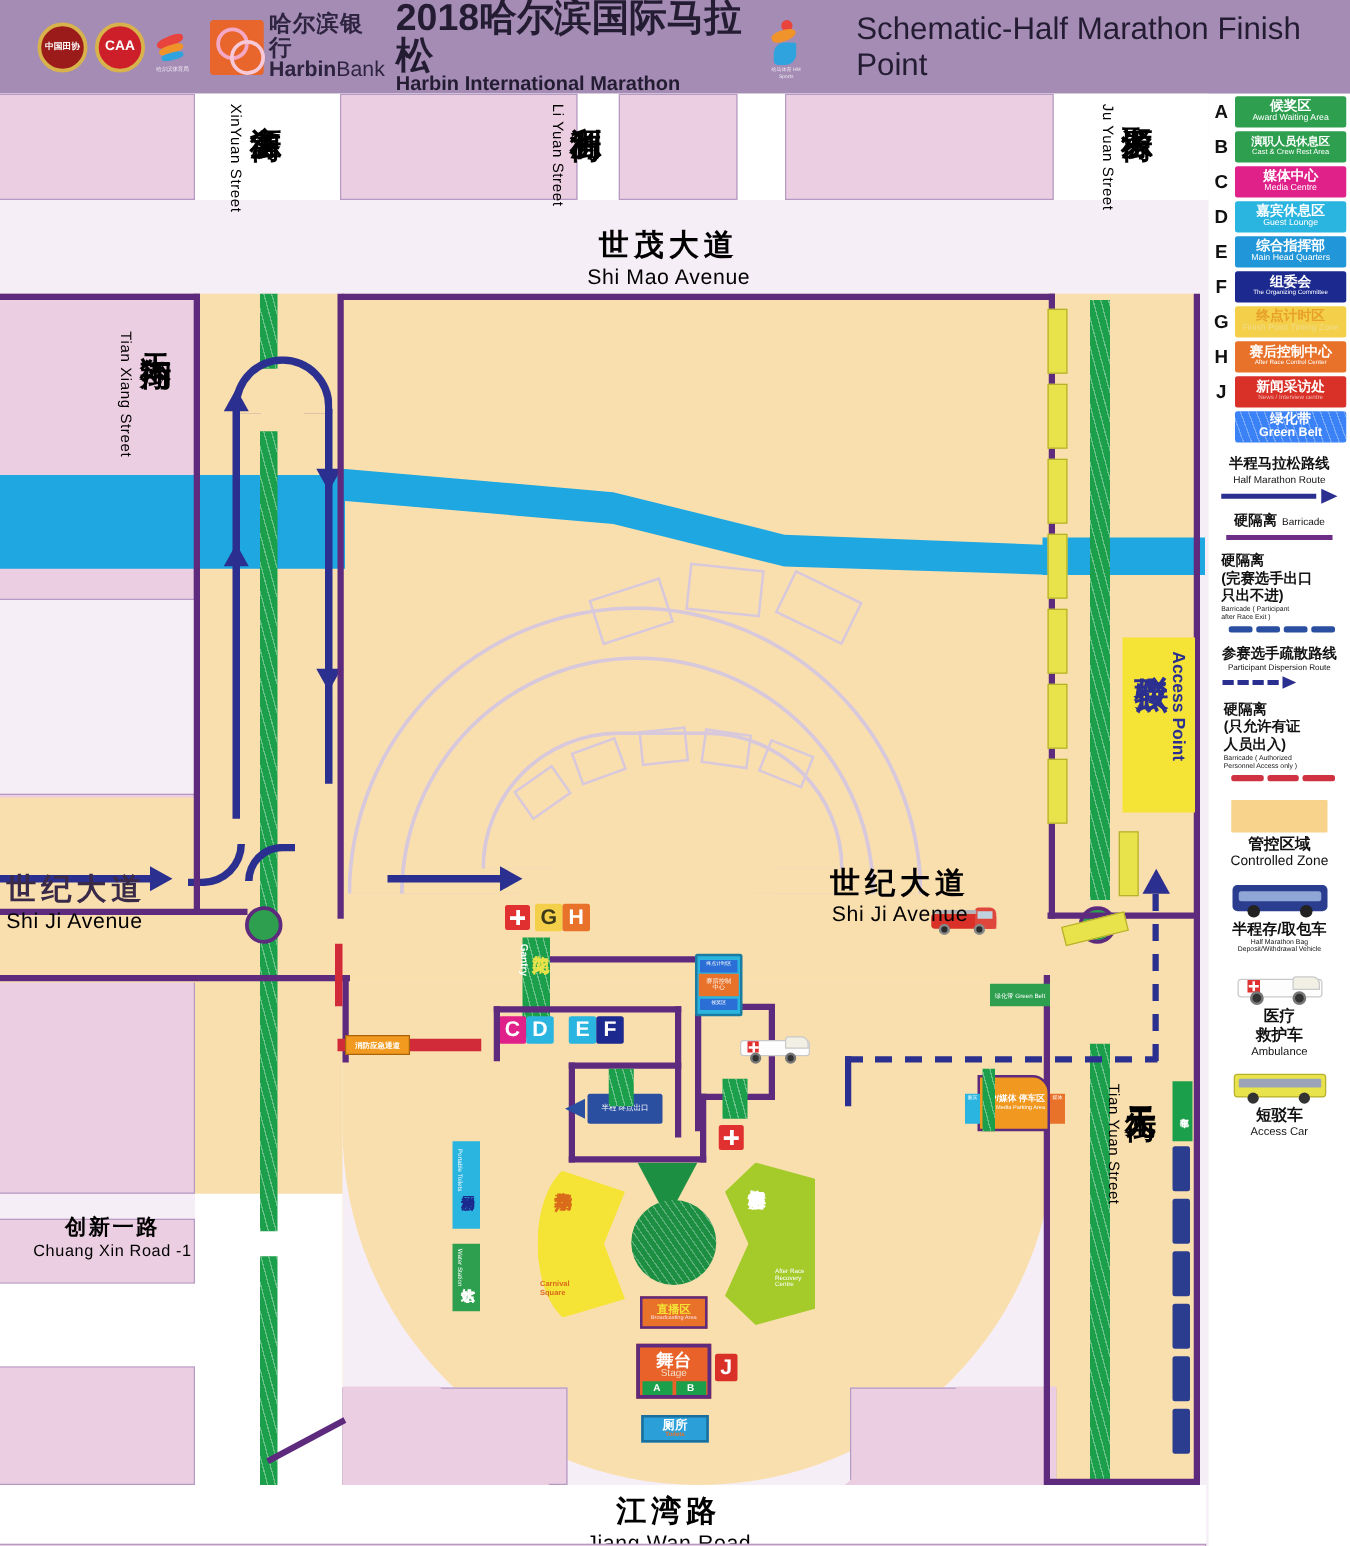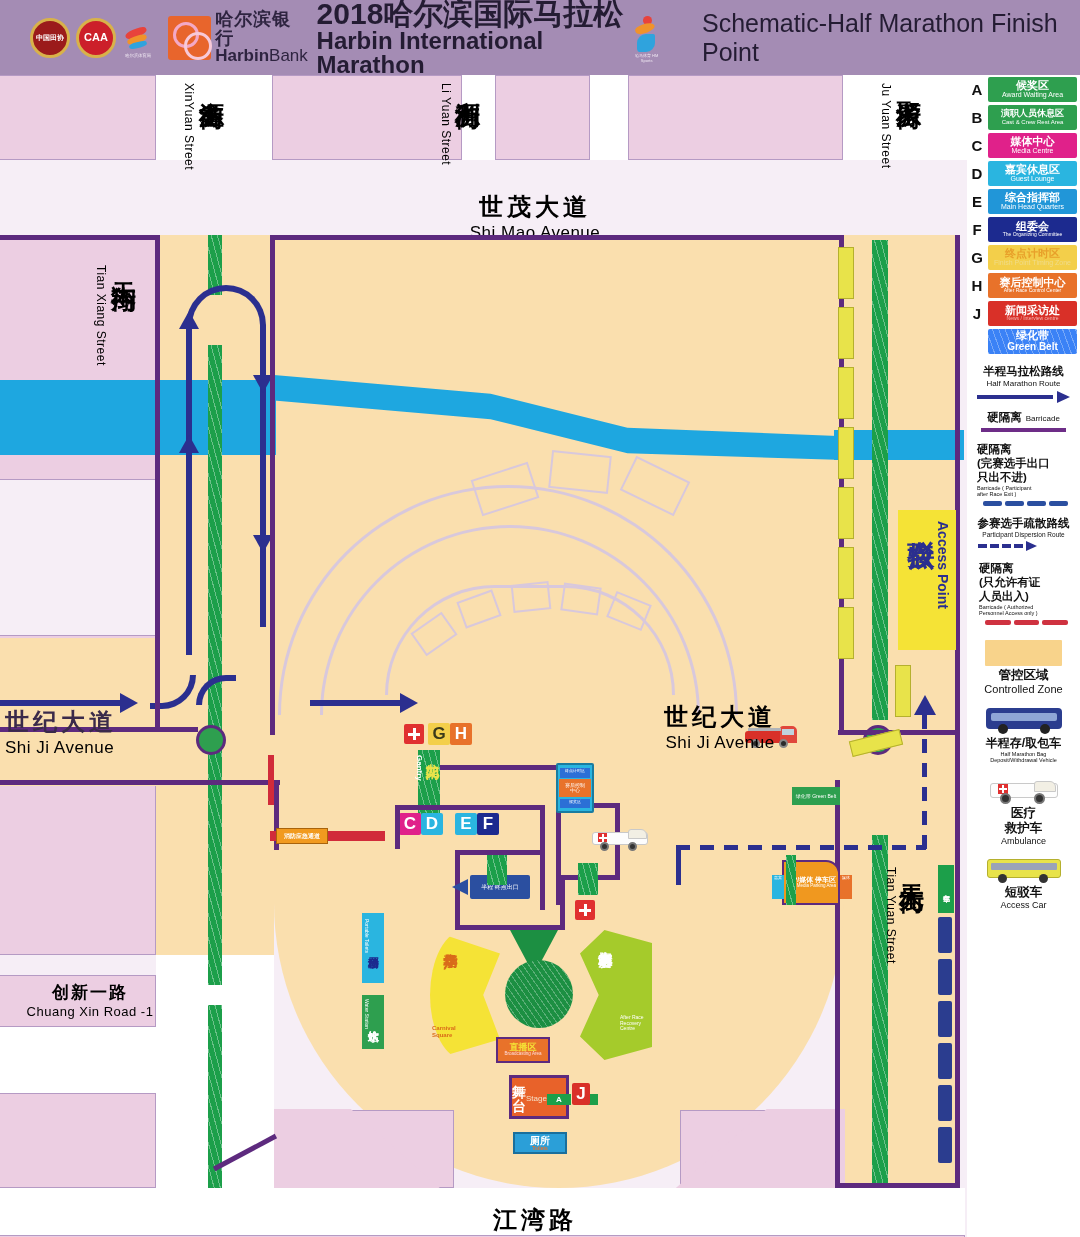--- a/index.html
+++ b/index.html
@@ -41,41 +41,41 @@
   .hb-mark::before { width:20px; height:20px; left:5px; top:6px; }
   .hb-mark::after { width:22px; height:22px; left:16px; top:16px; border-color:#f7c9d8; }
   .hb-text { display:flex; flex-direction:column; line-height:1.05; }
   .hb-cn { font-size:18px; font-weight:bold; color:#2e2440; letter-spacing:1px; }
   .hb-en { font-size:17px; color:#2e2440; }
   .hb-en b { font-weight:bold; }
   .title-cn-main {
     font-size:30px; font-weight:bold; color:#241c33; letter-spacing:0px; margin-left:8px;
     line-height:1;
   }
-  .title-en-main { font-size:24px; font-weight:bold; color:#241c33; line-height:1; margin-left:8px; }
+  .title-en-main { font-size:16px; font-weight:bold; color:#241c33; line-height:1; margin-left:8px; }
   .mid-block { display:flex; flex-direction:column; justify-content:center; }
   .hmlogo { width:34px; height:48px; margin-left:8px; position:relative; }
   .hmlogo .p { position:absolute; border-radius:50%; }
   .hmlogo-cap { position:absolute; bottom:-1px; left:0; width:100%; font-size:4px; color:#efe7f2; text-align:center; }
   .right-title { margin-left:40px; display:flex; flex-direction:column; line-height:1.15; }
   .rt-cn { font-size:25px; font-weight:bold; color:#241c33; letter-spacing:1px; }
   .rt-en { font-size:25px; color:#241c33; }
 
   
   .map { position:absolute; left:0; top:75px; width:967px; height:1162px; background:#f6eef6; }
   .blk { position:absolute; background:#eccee2; border:1px solid #b59ac4; }
   .white { position:absolute; background:#ffffff; }
   .road-area { position:absolute; background:#fadfae; }
   .river { position:absolute; background:#1ea7e0; }
 
   .vtext { position:absolute; writing-mode:vertical-rl; text-orientation:upright; }
   .vtext-rot { position:absolute; writing-mode:vertical-rl; }
   .street-cn { font-size:25px; font-weight:bold; color:#000; letter-spacing:2px; }
   .street-en { font-size:12px; color:#000; letter-spacing:.5px; }
-  .h-street { position:absolute; text-align:center;margin-top:11px; }
+  .h-street { position:absolute; text-align:center; }
   .h-street .cn { font-size:24px; font-weight:bold; color:#000; letter-spacing:4px; }
   .h-street .en { font-size:17px; color:#000; letter-spacing:.5px; }
 
   .greenbelt { position:absolute; background:#1c9f4a; overflow:hidden; }
   .greenbelt::before {
     content:""; position:absolute; inset:0;
     background:repeating-linear-gradient(75deg, rgba(255,255,255,.35) 0 1px, transparent 1px 6px);
   }
   .route { position:absolute; background:#2b2f8f; }
   .barricade { position:absolute; background:#5d2a7e; }
@@ -451,26 +451,26 @@
     <div style="position:absolute;left:432px;top:950px;width:34px;font-size:6px;font-weight:bold;color:#d96b1a;line-height:1.1">Carnival Square</div>
 
     <div style="position:absolute;left:580px;top:855px;width:72px;height:130px;background:#a5cb2b;clip-path:polygon(0 18%,34% 0,100% 10%,100% 90%,34% 100%,0 82%,26% 50%)"></div>
     <div style="position:absolute;left:598px;top:866px;writing-mode:vertical-rl;text-orientation:upright;font-size:14px;font-weight:bold;color:#fff;line-height:1.15">赛后恢复中心</div>
     <div style="position:absolute;left:620px;top:940px;width:28px;font-size:5px;color:#fff;line-height:1.1">After Race Recovery Centre</div>
 
     <div style="position:absolute;left:505px;top:885px;width:68px;height:68px;border-radius:50%;background:#1c8f42;overflow:hidden">
       <div style="position:absolute;inset:0;background:repeating-linear-gradient(55deg,rgba(255,255,255,.28) 0 1px,transparent 1px 5px)"></div>
     </div>
 
-    <div style="position:absolute;left:496px;top:962px;width:54px;height:26px;background:#e8722a;border:2px solid #5d2a7e;display:flex;flex-direction:column;align-items:center;justify-content:center;line-height:1">
+    <div style="position:absolute;left:512px;top:962px;width:54px;height:26px;background:#e8722a;border:2px solid #5d2a7e;display:flex;flex-direction:column;align-items:center;justify-content:center;line-height:1">
       <span style="font-size:9px;font-weight:bold;color:#f5e336">直播区</span>
       <span style="font-size:4.5px;color:#fdd">Broadcasting Area</span>
     </div>
 
-    <div style="position:absolute;left:509px;top:1000px;width:60px;height:44px;background:#e8622a;border:3px solid #5d2a7e;display:flex;flex-direction:row;align-items:center;justify-content:flex-start;padding-top:3px">
+    <div style="position:absolute;left:509px;top:1000px;width:60px;height:44px;background:#e8622a;border:3px solid #5d2a7e;display:flex;flex-direction:column;align-items:center;justify-content:flex-start;padding-top:3px">
       <span style="font-size:14px;font-weight:bold;color:#fff;line-height:1">舞台</span>
       <span style="font-size:8px;color:#f5e0c8;line-height:1">Stage</span>
       <div style="display:flex;gap:3px;margin-top:2px">
         <span style="width:24px;height:11px;background:#1c9f4a;font-size:8px;font-weight:bold;color:#fff;display:flex;align-items:center;justify-content:center">A</span>
         <span style="width:24px;height:11px;background:#1c9f4a;font-size:8px;font-weight:bold;color:#fff;display:flex;align-items:center;justify-content:center">B</span>
       </div>
     </div>
     <div class="letter-chip" style="left:572px;top:1008px;width:18px;height:22px;background:#d93028">J</div>
 
     <div style="position:absolute;left:513px;top:1057px;width:54px;height:22px;background:#2b9fd8;border:2px solid #1a6f9c;display:flex;flex-direction:column;align-items:center;justify-content:center;line-height:1">

